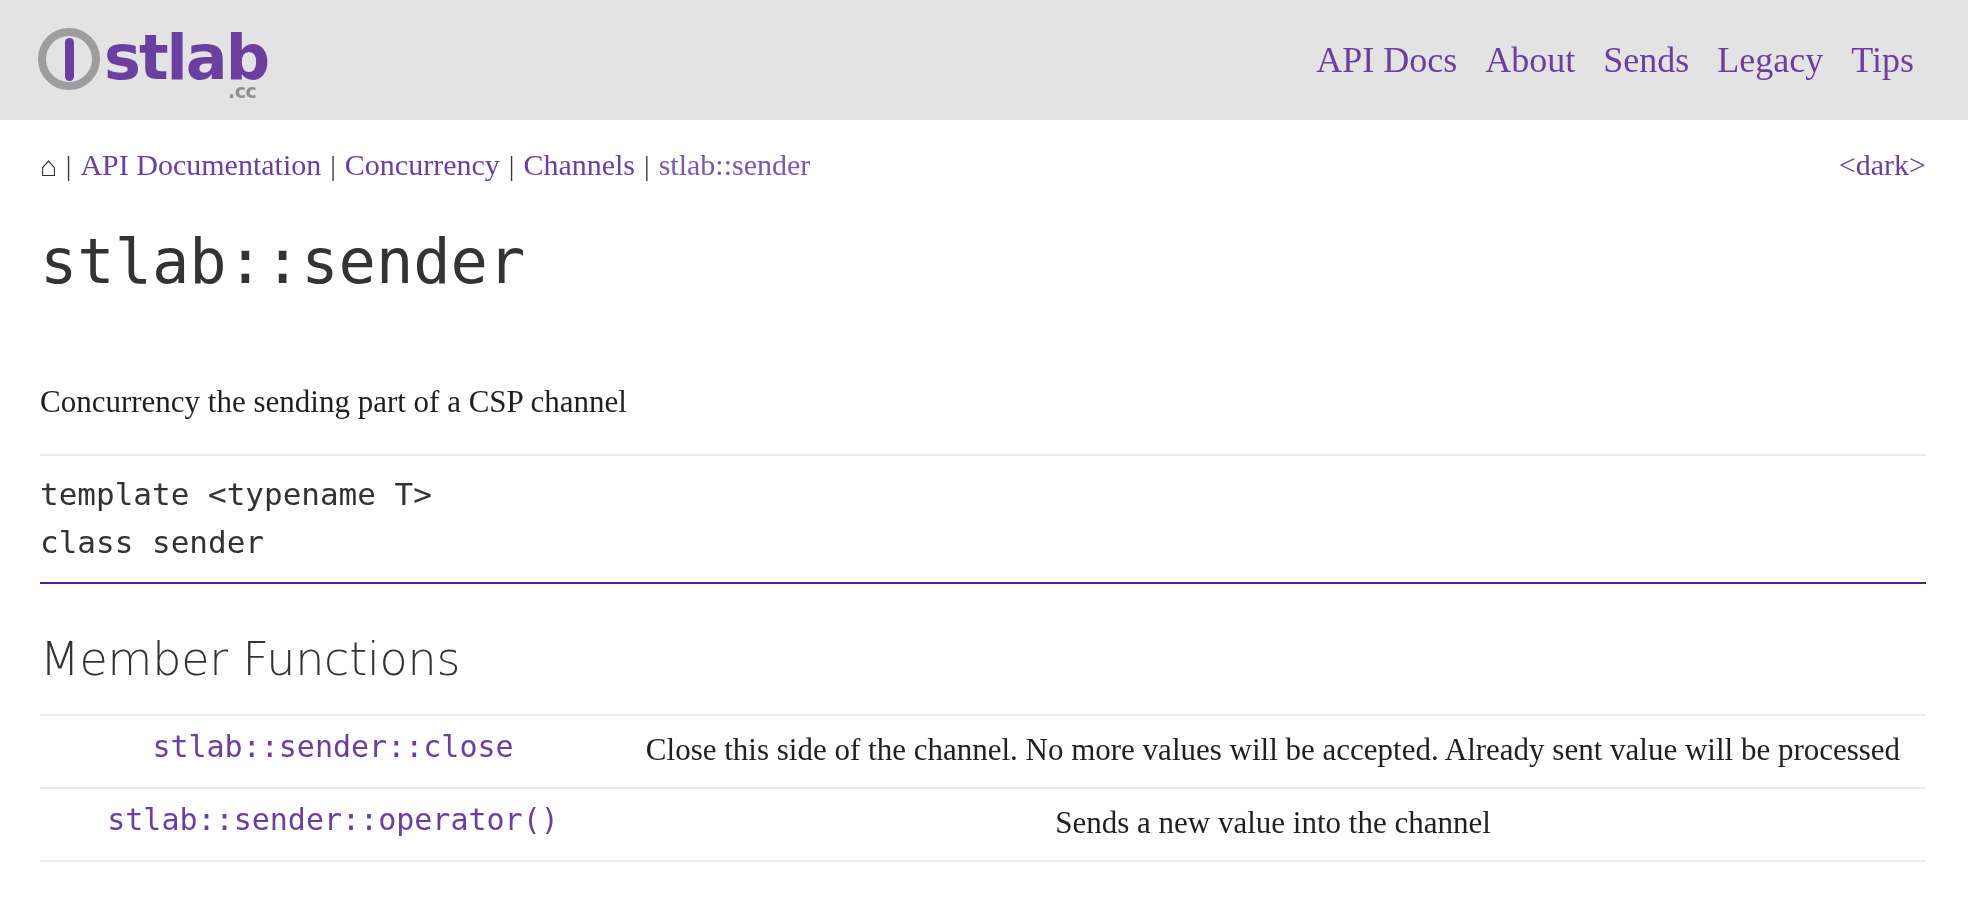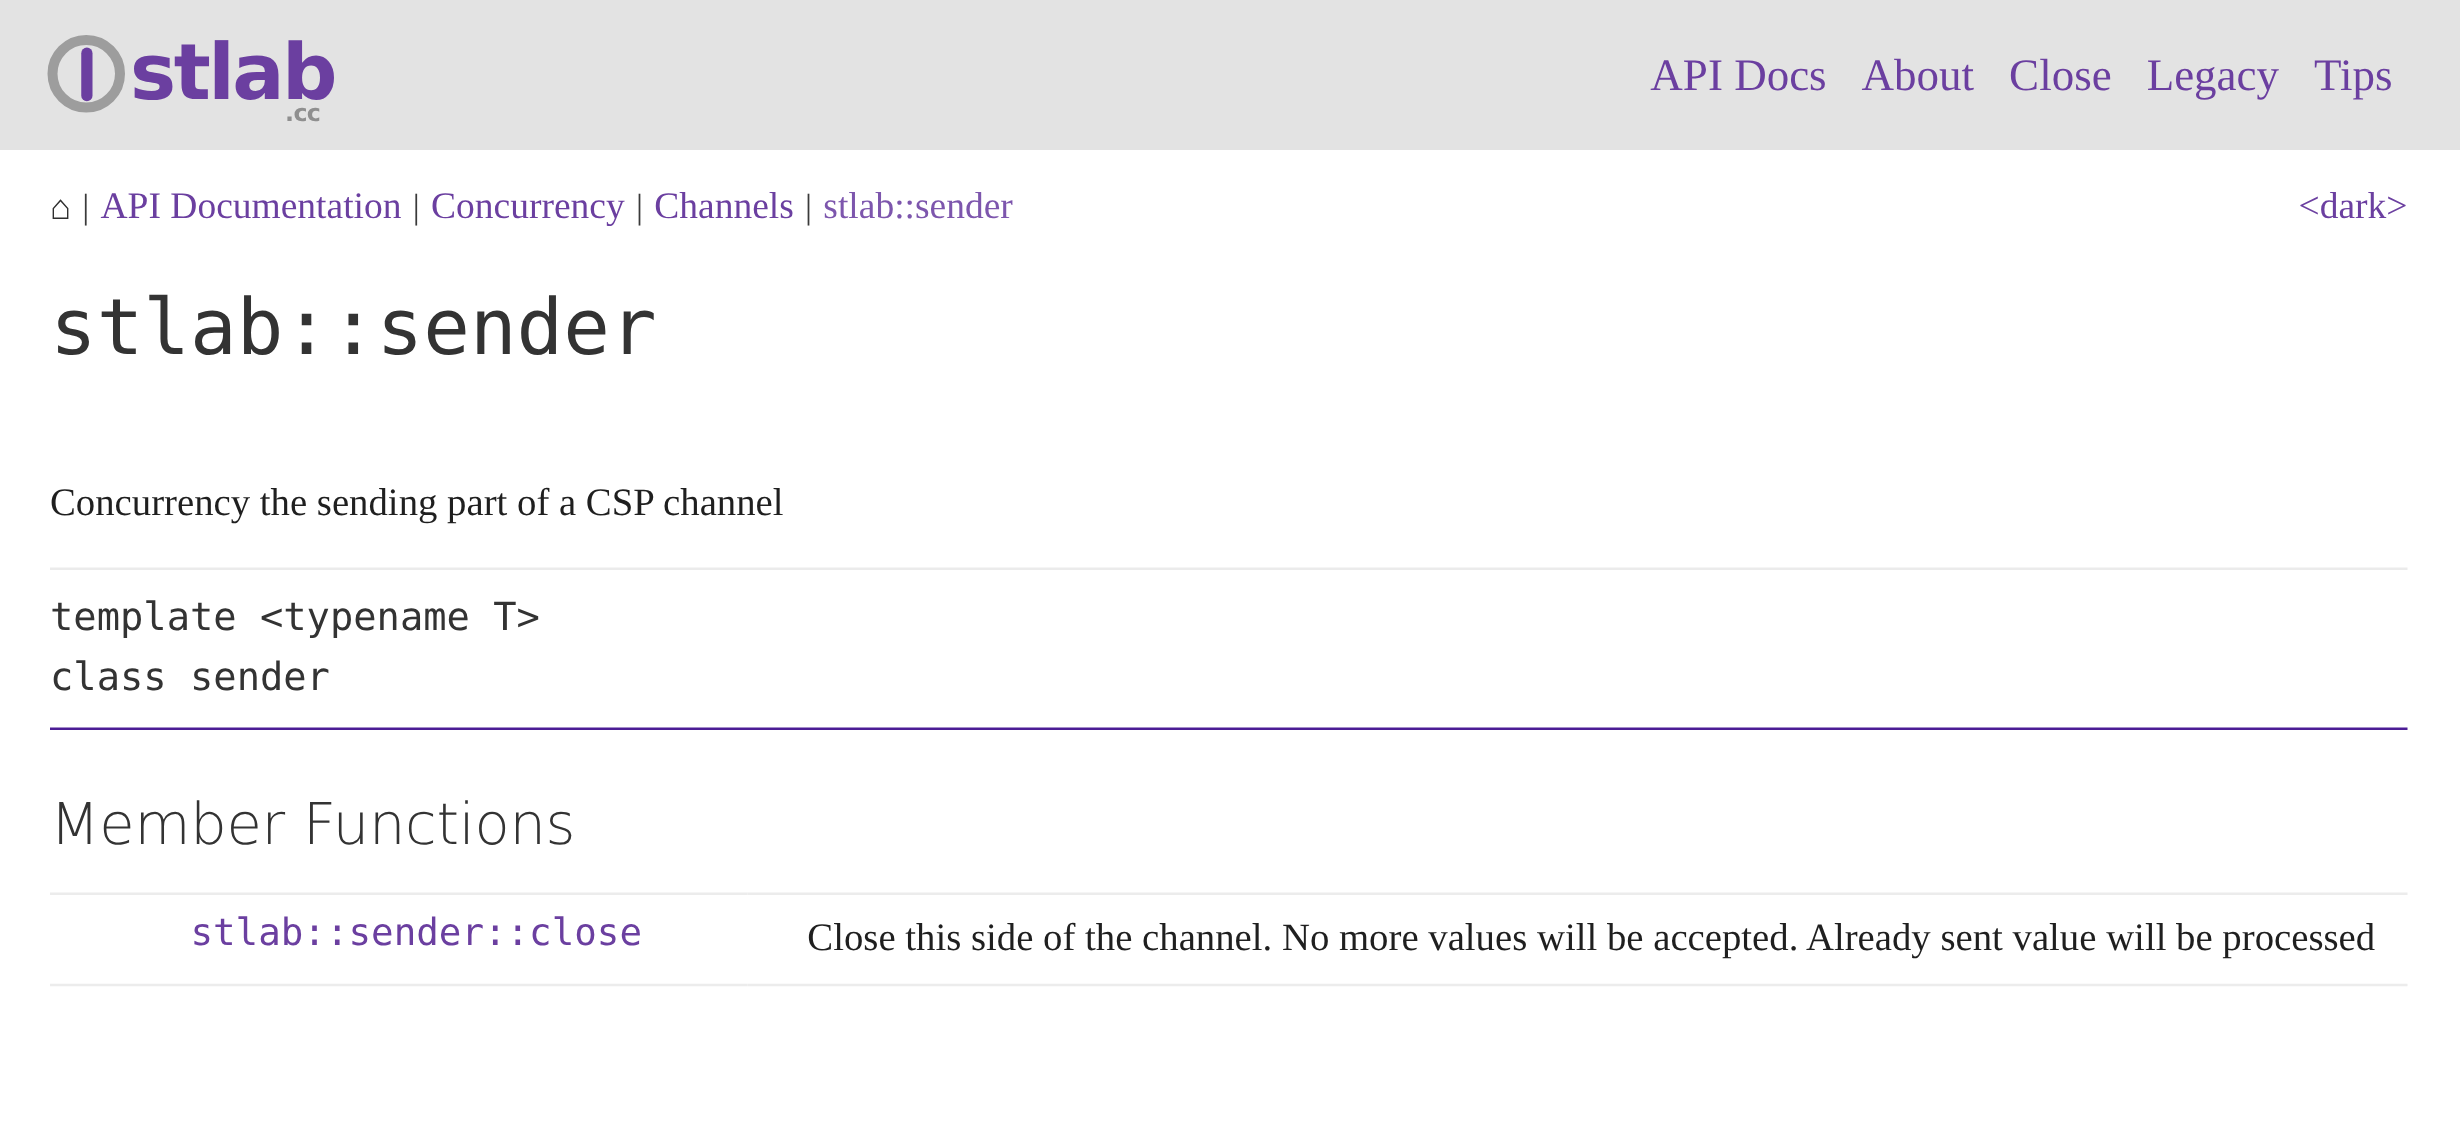--- a/index.html
+++ b/index.html
@@ -230,21 +230,21 @@
       <span class="ring"></span>
       <span class="bar"></span>
     </span>
     <span class="brand-word">stlab</span>
     <span class="brand-tld">.cc</span>
   </a>
 
   <nav class="main-nav">
     <a class="nav-link" href="#">API Docs</a>
     <a class="nav-link" href="#">About</a>
-    <a class="nav-link" href="#">Close</a>
+    <a class="nav-link" href="#">Sends</a>
     <a class="nav-link" href="#">Legacy</a>
     <a class="nav-link" href="#">Tips</a>
   </nav>
 
 </div>
 
 <div class="page">
 
   <div class="crumb-row">
 
@@ -278,16 +278,24 @@
   <table class="member-table">
     <tbody>
       <tr>
         <td>
           <a class="member-link" href="#">stlab::sender::close</a>
         </td>
         <td>
           <span class="member-desc">Close this side of the channel. No more values will be accepted. Already sent value will be processed</span>
         </td>
       </tr>
+      <tr>
+        <td>
+          <a class="member-link" href="#">stlab::sender::operator()</a>
+        </td>
+        <td>
+          <span class="member-desc">Sends a new value into the channel</span>
+        </td>
+      </tr>
     </tbody>
   </table>
 
 </div>
 
 </body></html>

